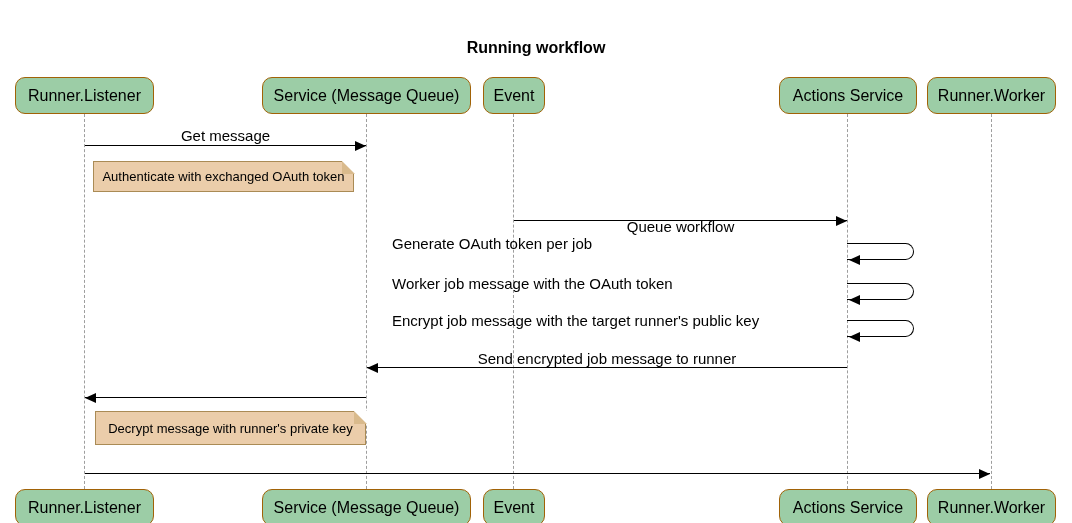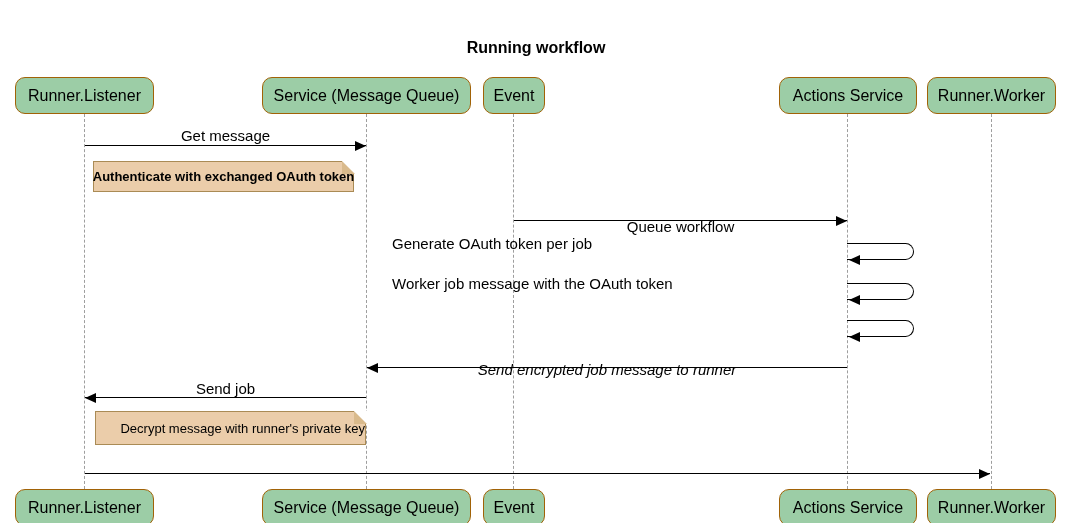--- a/index.html
+++ b/index.html
@@ -70,49 +70,49 @@
   <div class="lifeline" style="left:84px;"></div>
   <div class="lifeline" style="left:366px;"></div>
   <div class="lifeline" style="left:513px;"></div>
   <div class="lifeline" style="left:847px;"></div>
   <div class="lifeline" style="left:991px;"></div>
 
   <div class="msg-label" style="left:85px;top:100px;width:281px;">Get message</div>
   <div class="msg-line" style="left:85px;top:117px;width:281px;"></div>
   <div class="head-r" style="left:355px;top:113px;"></div>
 
-  <div class="note" style="left:93px;top:133px;width:261px;height:31px;font-weight:bold;">
+  <div class="note" style="left:93px;top:133px;width:261px;height:31px;">
     <span>Authenticate with exchanged OAuth token</span>
     <div class="fold"></div>
   </div>
 
   <div class="msg-label" style="left:514px;top:191px;width:333px;">Queue workflow</div>
   <div class="msg-line" style="left:514px;top:192px;width:333px;"></div>
   <div class="head-r" style="left:836px;top:188px;"></div>
 
   <div class="msg-label right" style="left:392px;top:208px;width:450px;">Generate OAuth token per job</div>
   <div class="loop" style="left:847px;top:215px;"></div>
   <div class="head-l" style="left:849px;top:227px;"></div>
 
   <div class="msg-label right" style="left:392px;top:248px;width:450px;">Worker job message with the OAuth token</div>
   <div class="loop" style="left:847px;top:255px;"></div>
   <div class="head-l" style="left:849px;top:267px;"></div>
 
+  <div class="msg-label right" style="left:392px;top:285px;width:450px;">Encrypt job message with the target runner's public key</div>
   <div class="loop" style="left:847px;top:292px;"></div>
   <div class="head-l" style="left:849px;top:304px;"></div>
 
-  <div class="msg-label" style="left:367px;top:334px;width:480px;font-style:italic;">Send encrypted job message to runner</div>
+  <div class="msg-label" style="left:367px;top:323px;width:480px;">Send encrypted job message to runner</div>
   <div class="msg-line" style="left:367px;top:339px;width:480px;"></div>
   <div class="head-l" style="left:367px;top:335px;"></div>
 
-  <div class="msg-label" style="left:85px;top:353px;width:281px;">Send job</div>
   <div class="msg-line" style="left:85px;top:369px;width:281px;"></div>
   <div class="head-l" style="left:85px;top:365px;"></div>
 
-  <div class="note" style="left:95px;top:383px;width:271px;height:34px;justify-content:flex-end;">
+  <div class="note" style="left:95px;top:383px;width:271px;height:34px;">
     <span>Decrypt message with runner's private key</span>
     <div class="fold"></div>
   </div>
 
   <div class="msg-line" style="left:85px;top:445px;width:905px;"></div>
   <div class="head-r" style="left:979px;top:441px;"></div>
 
   <div class="actor-box" style="left:15px;top:461px;width:139px;">Runner.Listener</div>
   <div class="actor-box" style="left:262px;top:461px;width:209px;">Service (Message Queue)</div>
   <div class="actor-box" style="left:483px;top:461px;width:62px;">Event</div>

